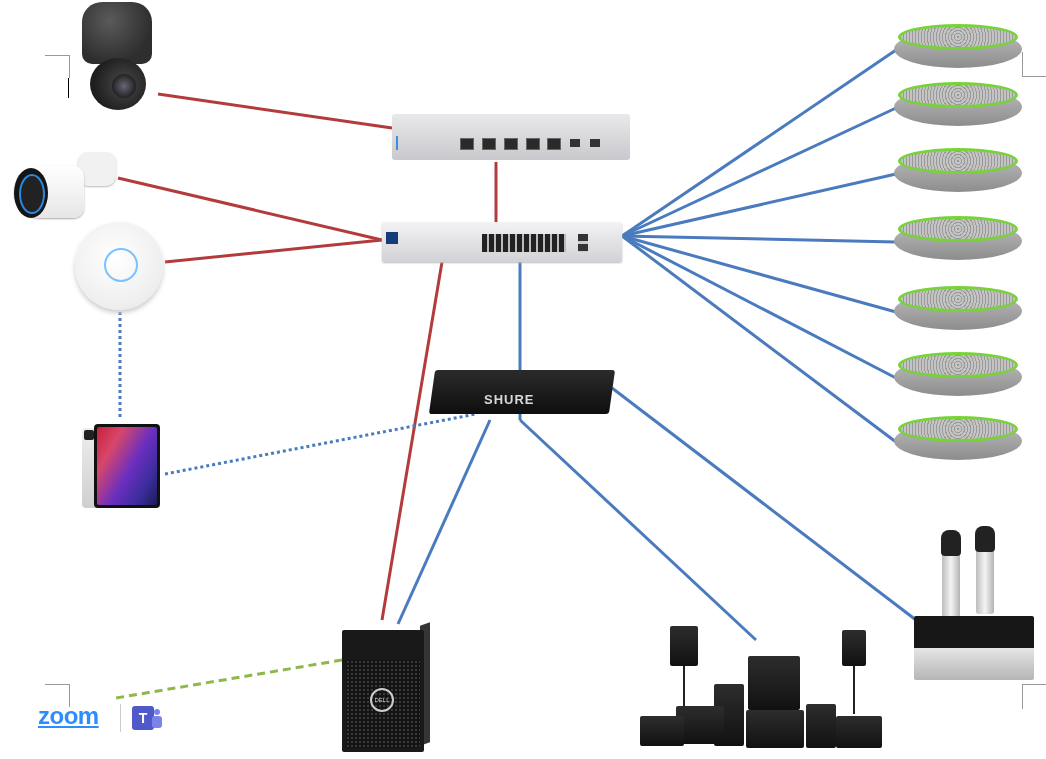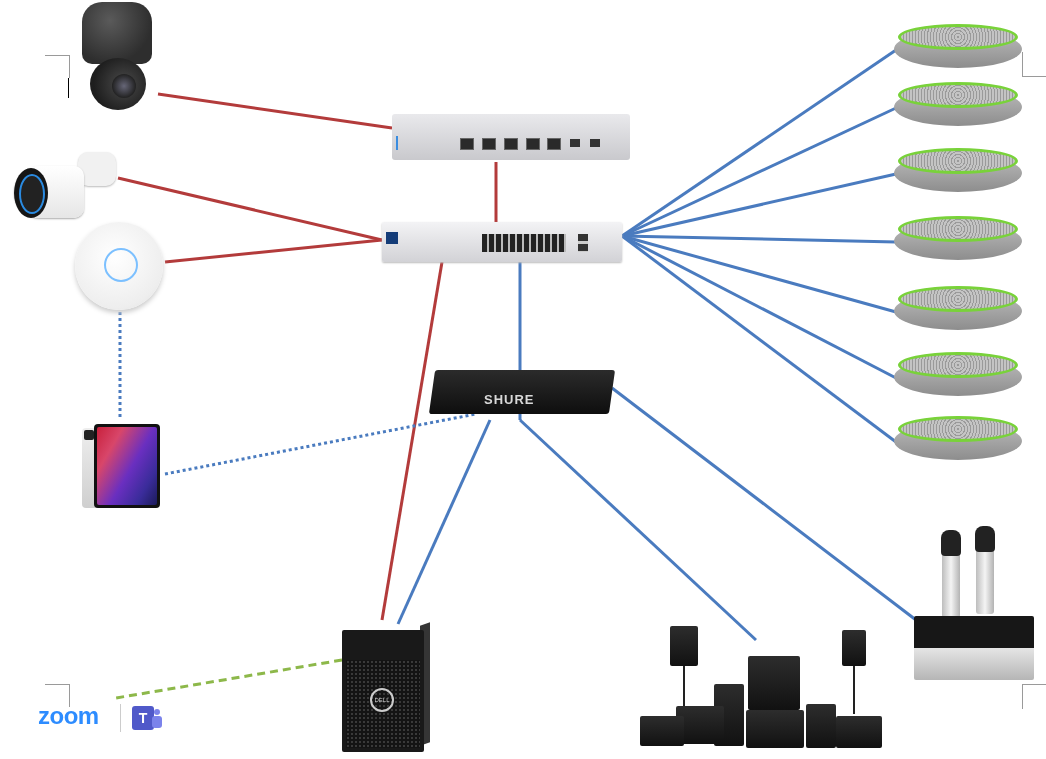--- a/index.html
+++ b/index.html
@@ -47,21 +47,21 @@
   .mic-head{position:absolute;width:20px;height:26px;background:#222;border-radius:8px 8px 4px 4px;}
   
   .spk{position:absolute;background:linear-gradient(#2d2d2d,#111);border-radius:2px;}
   .pole{position:absolute;width:2px;background:#222;}
   
   .tower{position:absolute;width:82px;height:122px;background:#191919;border-radius:2px;}
   .tower-side{position:absolute;left:78px;top:-6px;width:10px;height:120px;background:#353535;transform:skewY(-20deg);}
   .tower-mesh{position:absolute;left:4px;top:30px;width:74px;height:88px;background:radial-gradient(#3a3a3a 1px,#141414 1.5px) 0 0/4px 4px;}
   .dell-logo{position:absolute;left:28px;top:58px;width:20px;height:20px;border-radius:50%;border:2px solid #ccc;color:#ccc;font-size:6px;line-height:20px;text-align:center;}
   
-  .zoom-word{position:absolute;font-weight:bold;color:#2d8cff;font-size:24px;letter-spacing:-0.5px;}
+  .zoom-word{position:absolute;font-weight:bold;color:#2d8cff;font-size:24px;letter-spacing:-0.5px;text-decoration:underline;}
   .teams-sep{position:absolute;width:1px;height:28px;background:#ccc;}
   .teams-icon{position:absolute;width:22px;height:24px;background:#5059c9;color:#fff;font-weight:bold;font-size:14px;text-align:center;line-height:24px;border-radius:3px;}
   .teams-dots{position:absolute;width:12px;height:18px;}
 </style>
 </head>
 <body>
 
 <svg id="links" xmlns="http://www.w3.org/2000/svg">
     <line x1="158" y1="94" x2="392" y2="128" stroke="#b33b3b" stroke-width="3"></line>
     <line x1="496" y1="162" x2="496" y2="222" stroke="#b33b3b" stroke-width="3"></line>

